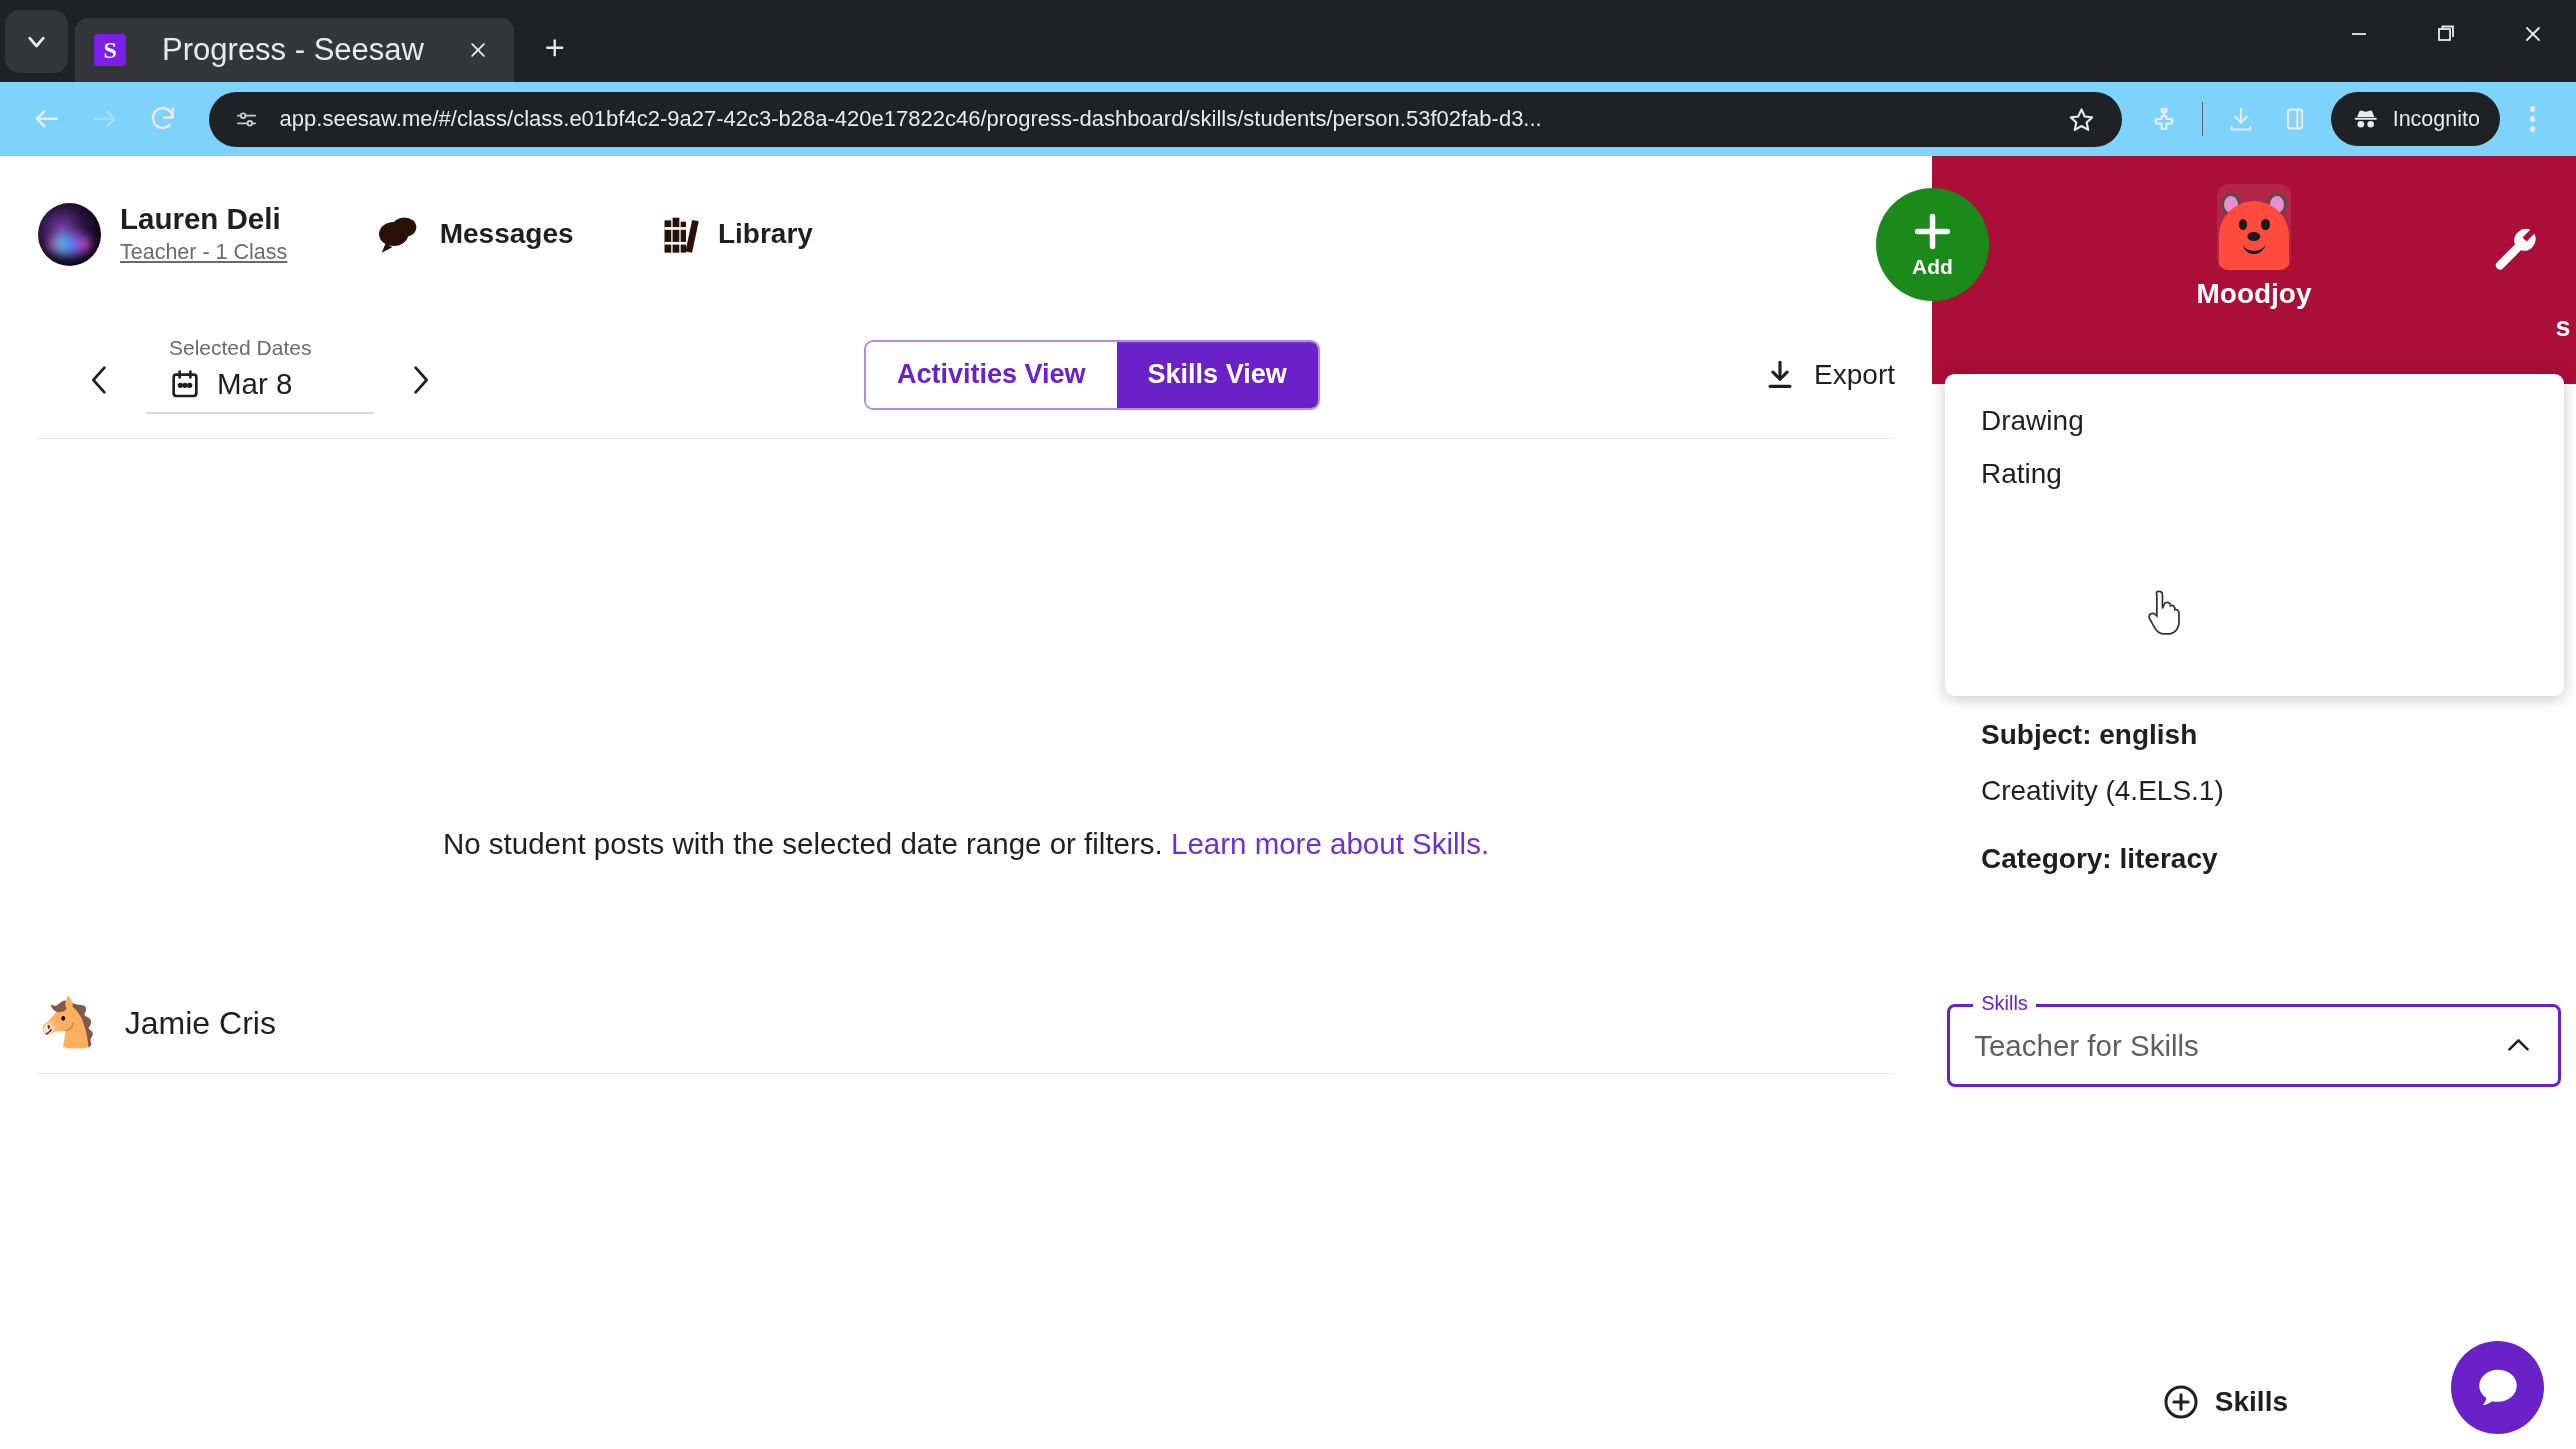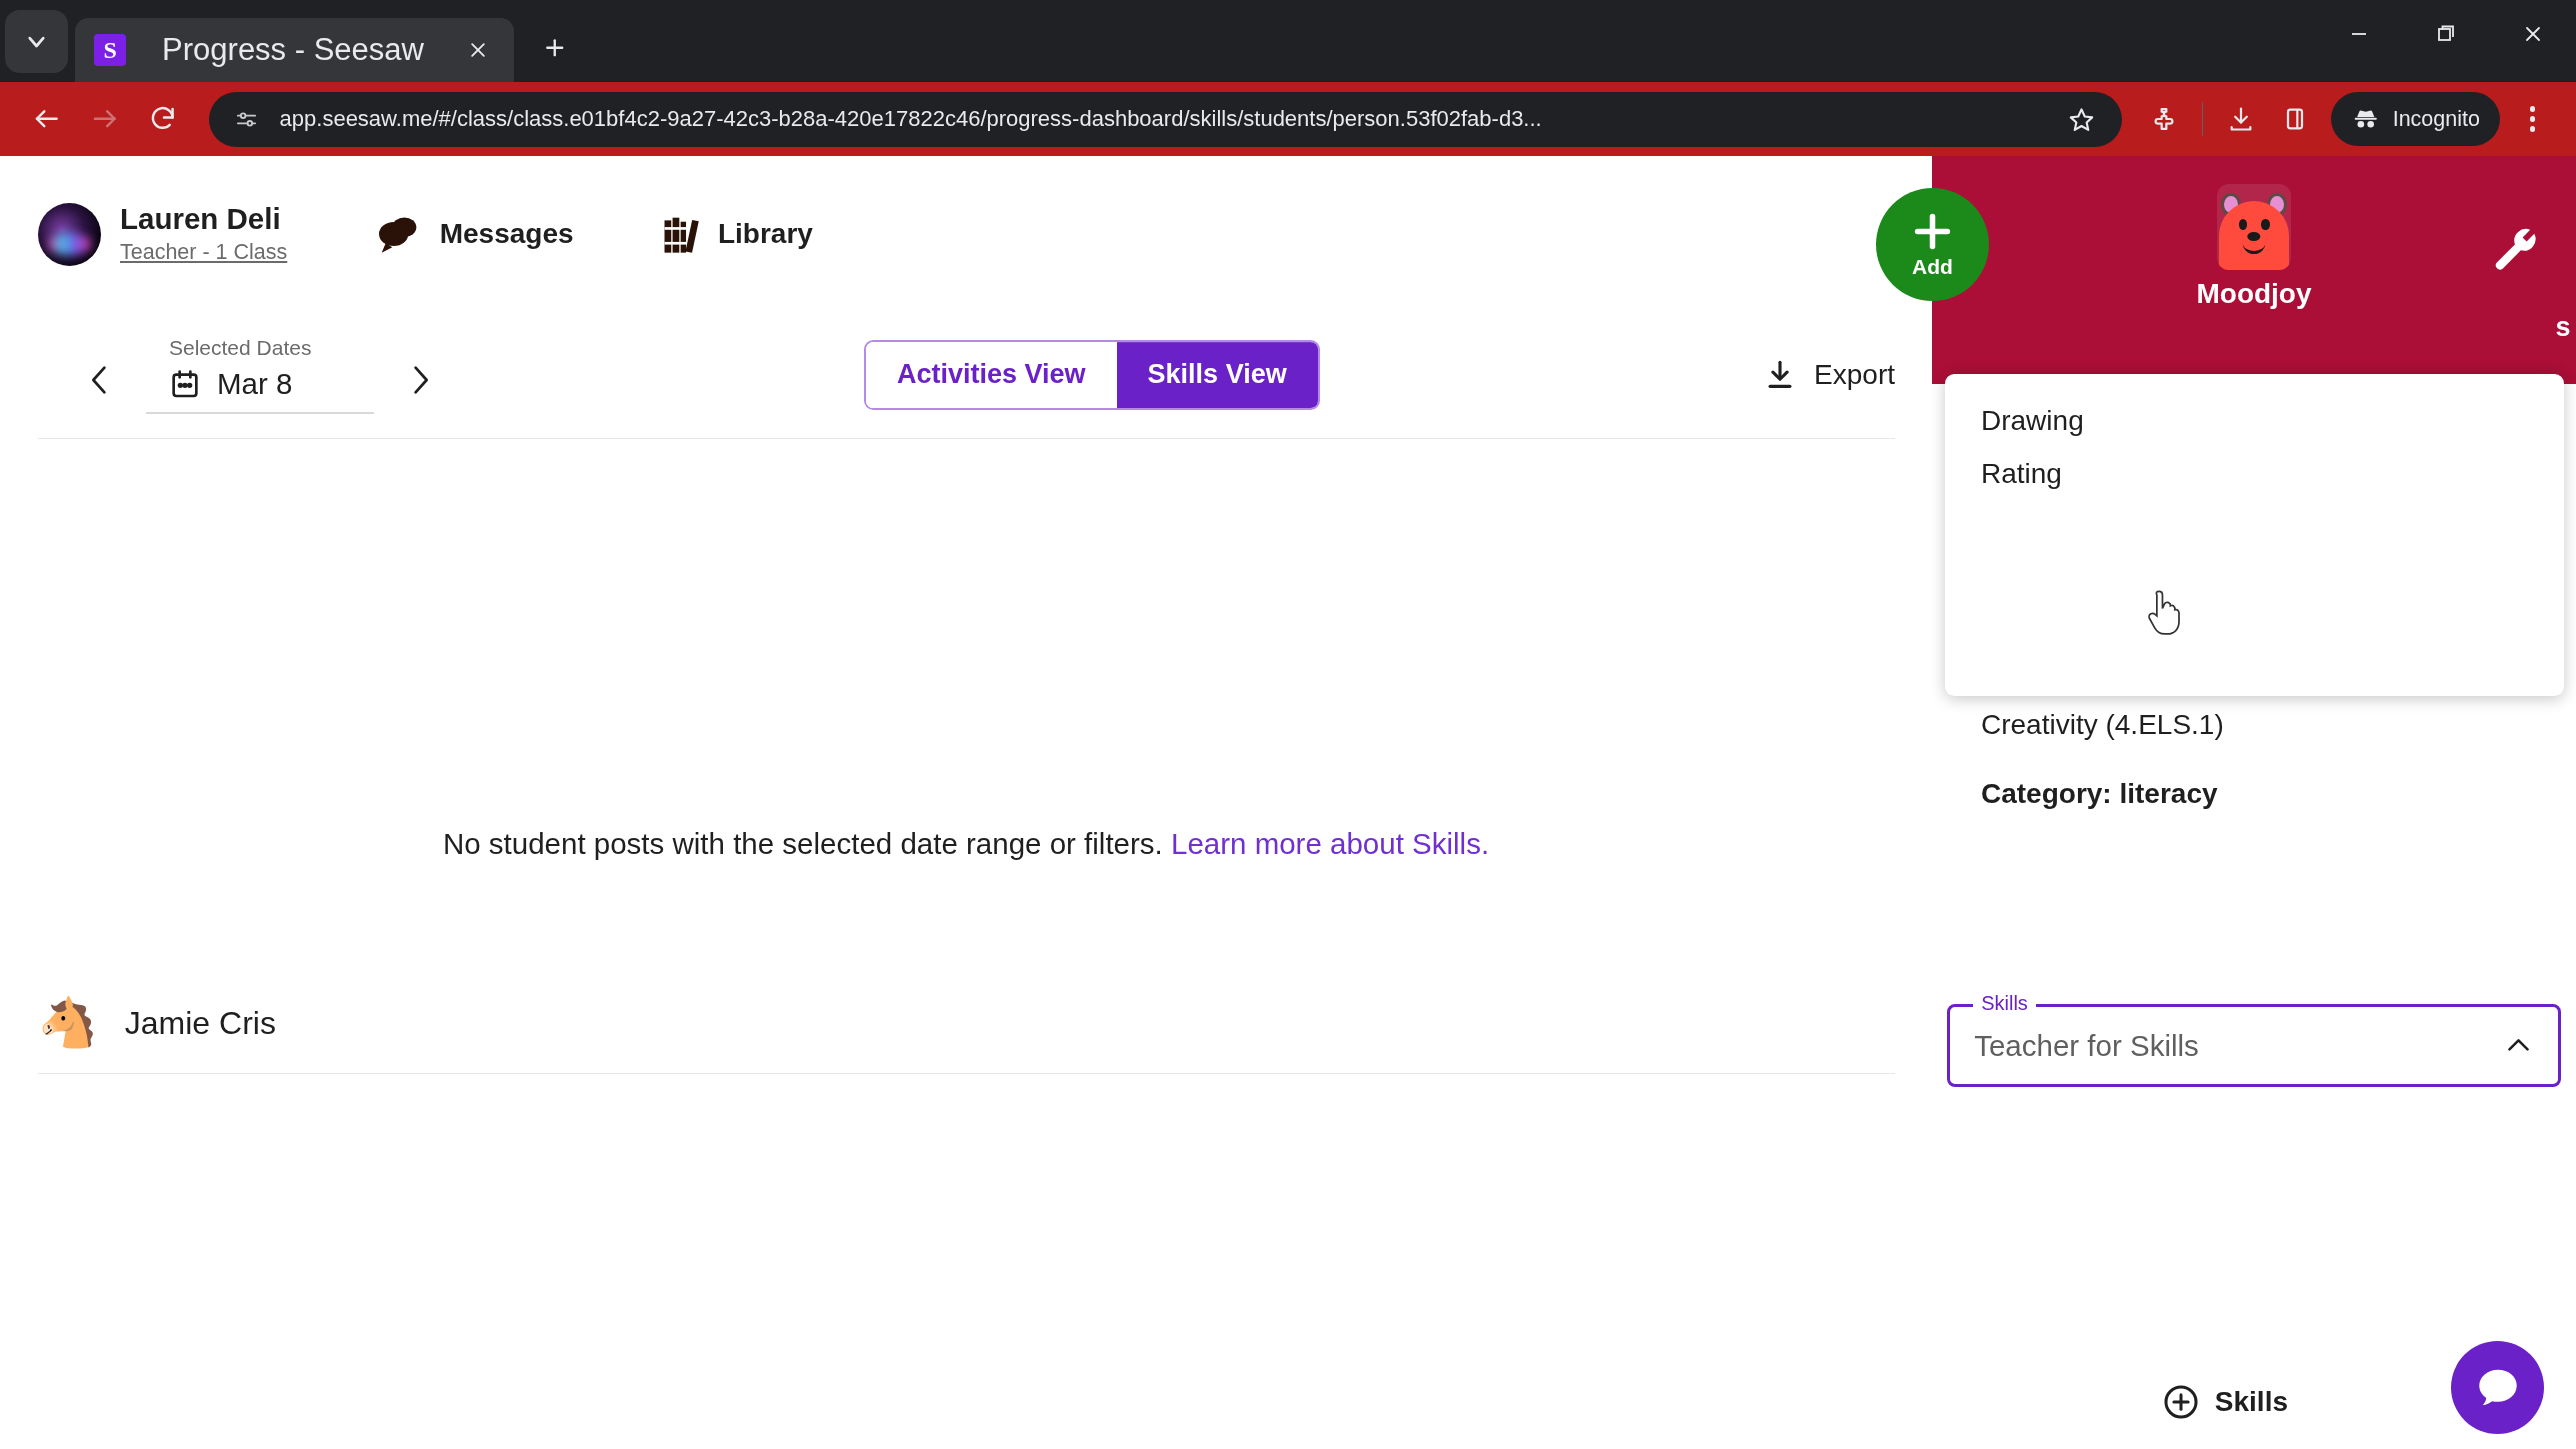--- a/index.html
+++ b/index.html
@@ -59,21 +59,21 @@
     position: absolute; right: 0; top: 0; height: 67px;
     display: flex; align-items: center;
   }
   .win-btn {
     width: 87px; height: 67px;
     display: flex; align-items: center; justify-content: center; cursor: pointer;
   }
   .win-btn svg { width: 24px; height: 24px; }
 
   .toolbar {
-    height: 74px; background: #b91c1c;
+    height: 74px; background: #7dd3fc;
     display: flex; align-items: center; padding: 0 17.4px;
   }
   .nav-btn {
     width: 58px; height: 58px; border-radius: 50%;
     display: flex; align-items: center; justify-content: center;
     cursor: pointer; flex: 0 0 auto;
   }
   .nav-btn svg { width: 29.5px; height: 29.5px; }
   .nav-btn.disabled { opacity: 0.42; }
   .omnibox {
@@ -542,20 +542,21 @@
       <div class="student-avatar">🐴</div>
       <div class="student-name">Jamie Cris</div>
     </div>
 
     <div class="skills-dropdown">
       <div class="dd-item">Drawing</div>
       <div class="dd-item">Rating</div>
     </div>
 
     <div class="filter-list">
+      <div class="dd-group">Subject: english</div>
       <div class="dd-item">Creativity (4.ELS.1)</div>
       <div class="dd-group">Category: literacy</div>
     </div>
 
     <div class="skills-field">
       <div class="legend">Skills</div>
       <div class="placeholder">Teacher for Skills</div>
       <svg class="chev" viewBox="0 0 24 24" fill="none" stroke="#1f1f1f" stroke-width="2" stroke-linecap="round" stroke-linejoin="round">
           <polyline points="5 15 12 8 19 15"></polyline>
         </svg>

